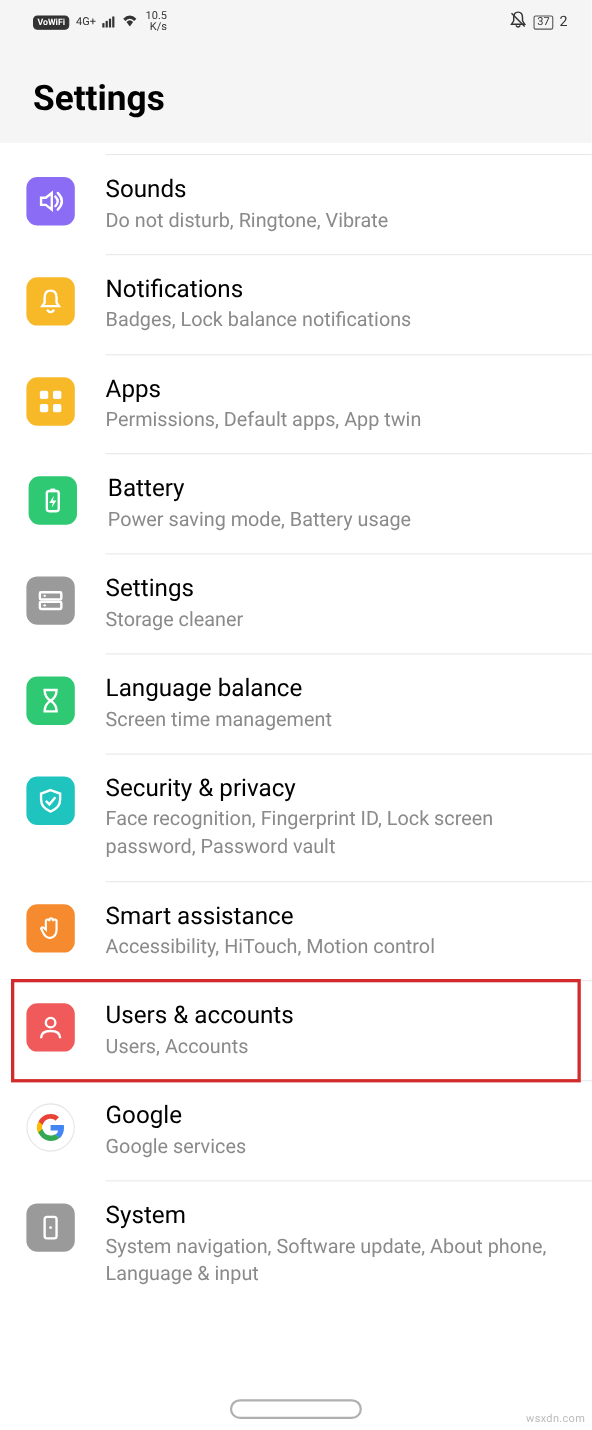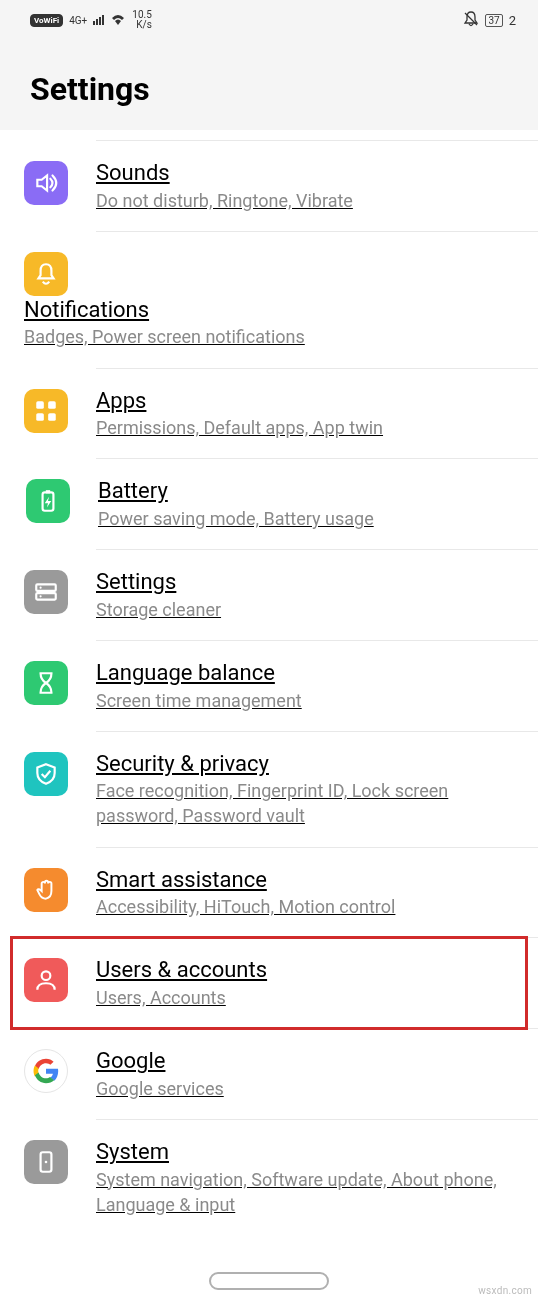--- a/index.html
+++ b/index.html
@@ -46,21 +46,21 @@
       border-radius: 2px;
       padding: 0 2px;
       font-size: 10px;
       position: relative;
     }
     .header {
       padding: 30px 42px 22px 30px;
       background: #f5f5f5;
     }
     .header h1 { font-size: 32px; font-weight: 700; color: #000; }
-    .list { background: #fff; text-decoration: underline; }
+    .list { background: #fff; }
     .item {
       display: flex;
       align-items: flex-start;
       padding: 18px 18px 18px 24px;
       position: relative;
     }
     .item-divider {
       border-bottom: 1px solid #e8e8e8;
       margin-left: 96px;
     }
@@ -161,29 +161,29 @@
           <svg viewBox="0 0 24 24">
             <path d="M4 9v6h4l5 4V5L8 9H4z M16 8q4 4 0 8 M18 5q7 7 0 14" fill="none" stroke="#fff" stroke-width="2" stroke-linecap="round"></path>
           </svg>
         </div>
         <div class="text-wrap">
           <div class="title">Sounds</div>
           <div class="subtitle">Do not disturb, Ringtone, Vibrate</div>
         </div>
       </div>
       <div class="item-divider"></div>
-      <div class="item" style="position: relative; flex-direction: column;">
+      <div class="item" style="position: relative;">
         <div class="icon-wrap" style="background: rgb(247, 185, 40);">
           <svg viewBox="0 0 24 24">
             <path d="M12 3q-5 0-5 6v4l-2 3h14l-2-3v-4q0-6-5-6z M9 19q3 4 6 0" fill="none" stroke="#fff" stroke-width="2"></path>
           </svg>
         </div>
         <div class="text-wrap">
           <div class="title">Notifications</div>
-          <div class="subtitle">Badges, Power screen notifications</div>
+          <div class="subtitle">Badges, Lock balance notifications</div>
         </div>
       </div>
       <div class="item-divider"></div>
       <div class="item" style="position: relative;">
         <div class="icon-wrap" style="background: rgb(247, 185, 40);">
           <svg viewBox="0 0 24 24">
             <rect x="3" y="3" width="7" height="7" rx="1.5" fill="#fff"></rect>
             <rect x="14" y="3" width="7" height="7" rx="1.5" fill="#fff"></rect>
             <rect x="3" y="14" width="7" height="7" rx="1.5" fill="#fff"></rect>
             <rect x="14" y="14" width="7" height="7" rx="1.5" fill="#fff"></rect>

